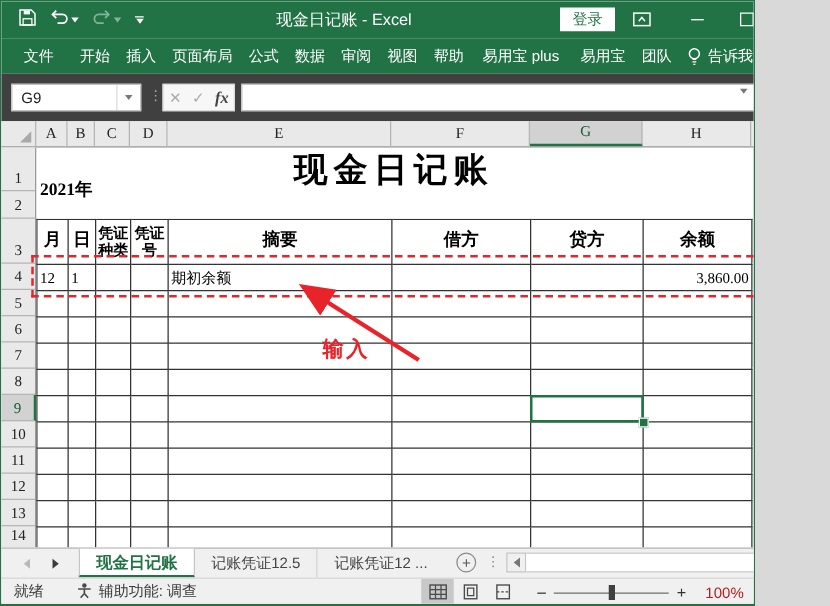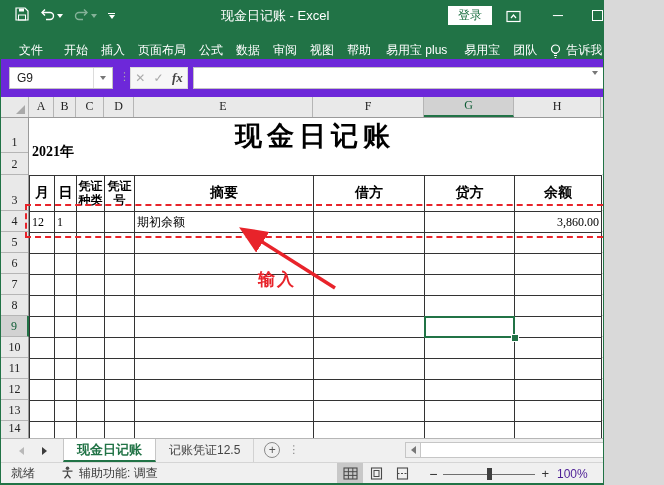--- a/index.html
+++ b/index.html
@@ -14,29 +14,29 @@
   .login-btn{position:absolute;left:447px;top:5px;width:44px;height:19px;background:#fff;color:#217346;
              font-size:12px;text-align:center;line-height:19px;cursor:default;}
   .ribbon-opts{position:absolute;left:505px;top:8px;}
   .win-min{position:absolute;left:545px;top:0;width:24px;height:30px;text-align:center;line-height:28px;font-size:14px;}
   .win-max{position:absolute;left:591px;top:9px;width:11px;height:11px;border:1.5px solid #fff;box-sizing:border-box;}
   .win-close{position:absolute;left:632px;top:0;width:24px;height:30px;text-align:center;line-height:30px;font-size:15px;}
   .tri-dn-w{width:0;height:0;border-left:3.5px solid transparent;border-right:3.5px solid transparent;border-top:4px solid #fff;}
   .dim{opacity:.45;}
   
   .menubar{position:absolute;left:0;top:30px;right:0;height:28px;background:#217346;color:#fff;
-           display:flex;align-items:flex-end;padding-left:18px;font-size:12px;}
+           display:flex;align-items:center;padding-left:18px;font-size:12px;}
   .mi{margin-right:13px;white-space:nowrap;}
   .mi-file{margin-right:21px;}
   .mi-help{margin-right:15px;}
   .mi-plus{margin-right:17px;}
   .bulb{margin-right:5px;display:flex;align-items:center;}
   .mb-comment{margin-left:auto;margin-right:16px;display:flex;align-items:center;}
   
-  .fbar{position:absolute;left:0;top:58px;right:0;height:38px;background:#6d28d9;}
+  .fbar{position:absolute;left:0;top:58px;right:0;height:38px;background:#404040;}
   .namebox{position:absolute;left:8px;top:8px;width:104px;height:22px;background:#fff;border:1px solid #c3c3c3;
            box-sizing:border-box;font-size:12px;line-height:20px;padding-left:7px;color:#222;}
   .nb-dd{position:absolute;right:0;top:0;width:18px;height:20px;border-left:1px solid #dcdcdc;
          display:flex;align-items:center;justify-content:center;}
   .tri-dn-g{width:0;height:0;border-left:3.5px solid transparent;border-right:3.5px solid transparent;border-top:4px solid #777;}
   .fsep{position:absolute;left:118px;top:11px;color:#aaa;font-size:11px;letter-spacing:0;}
   .fbtns{position:absolute;left:129px;top:8px;width:58px;height:22px;background:#f7f7f7;border:1px solid #dadada;
          box-sizing:border-box;display:flex;align-items:center;justify-content:space-around;}
   .fx-x,.fx-ok{color:#aaa;font-size:12px;}
   .fx-fx{color:#444;font-family:"Liberation Serif",serif;font-style:italic;font-weight:bold;font-size:13px;}
@@ -117,21 +117,21 @@
   .sb-ready{margin-left:10px;}
   .sb-access{margin-left:26px;display:flex;align-items:center;gap:5px;}
   .sb-right{position:absolute;right:8px;top:0;height:21px;display:flex;align-items:center;gap:0;}
   .viewbtn{width:26px;height:21px;display:flex;align-items:center;justify-content:center;}
   .viewbtn.sel{background:#c8c8c8;}
   .zoom-out{margin:0 6px 0 14px;font-size:14px;color:#333;}
   .zoom-in{margin:0 8px 0 6px;font-size:13px;color:#333;}
   .slider{position:relative;width:92px;height:14px;}
   .slider .track{position:absolute;left:0;right:0;top:7px;height:1px;background:#6f6f6f;}
   .slider .handle{position:absolute;left:44px;top:1px;width:5px;height:12px;background:#3f3f3f;}
-  .zoom-val{width:38px;text-align:left;color:#4c1d95;}
+  .zoom-val{width:38px;text-align:right;color:#b91c1c;}
 </style>
 </head>
 <body>
 
 <div class="win">
 
   <div class="titlebar">
     <div class="qat">
       <span>
         <svg width="14" height="14" viewBox="0 0 14 14">
@@ -420,20 +420,21 @@
       </div>
   </div>
 
   <div class="tabbar">
     <div class="tnav">
       <span class="tri-lf dis" style="border-right-color:#b9b9b9;"></span>
       <span class="tri-rt" style="border-left-color:#3c3c3c;"></span>
     </div>
     <div class="tab active" style="font-size:13px;">现金日记账</div>
     <div class="tab">记账凭证12.5</div>
+    <div class="tab" style="border-right:none;">记账凭证12 ...</div>
     <div class="addsheet">+</div>
     <div class="tdots">⋮</div>
   </div>
 
   <div class="hscroll">
     <div class="hs-btn">
         <span class="tri-lf"></span>
       </div>
     <div class="hs-track"></div>
     <div class="hs-btn">

